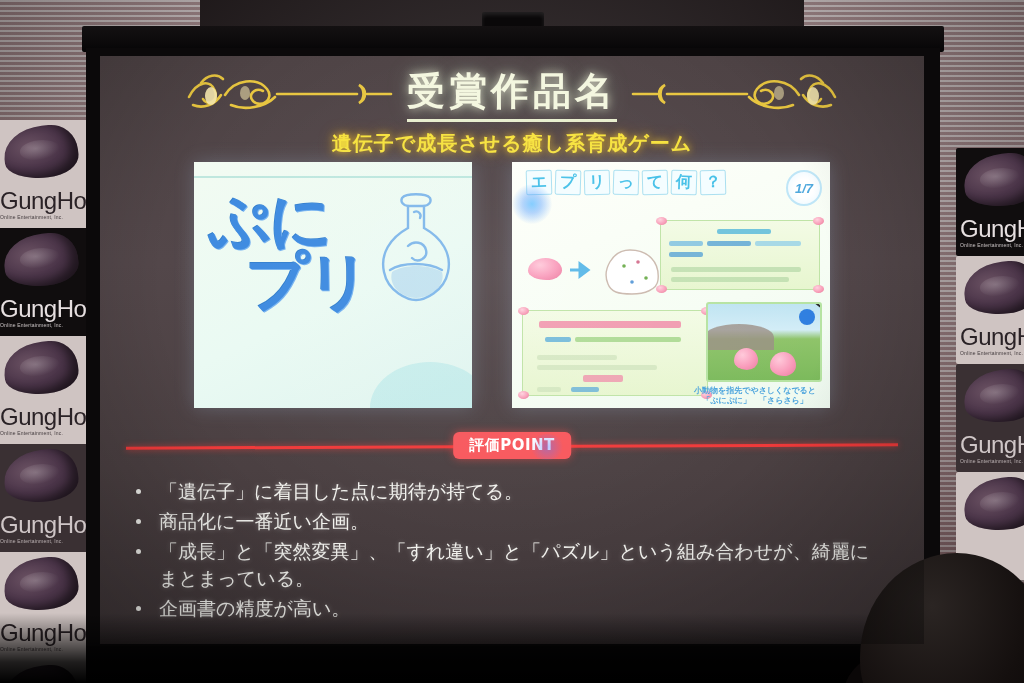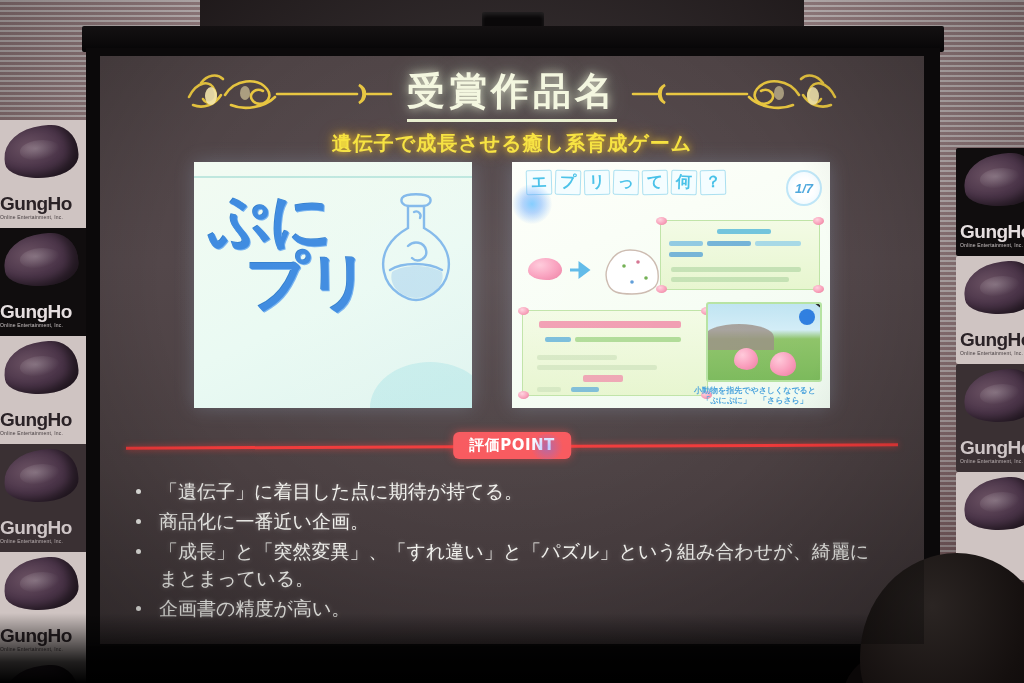--- a/index.html
+++ b/index.html
@@ -51,21 +51,21 @@
     transform:rotate(-6deg);
     box-shadow:inset -8px -4px 10px rgba(0,0,0,0.45);
   }
   .blob:after{
     content:""; position:absolute; top:14px; left:16px; width:40px; height:20px;
     border-radius:50%;
     background:radial-gradient(ellipse at 40% 40%, rgba(255,255,255,0.22), rgba(255,255,255,0) 70%);
   }
   .bn-word {
     position:relative; z-index:2;
-    font-size:19px; font-weight:bold; letter-spacing:-0.5px; line-height:1;
+    font-size:24px; font-weight:normal; letter-spacing:-0.5px; line-height:1;
   }
   .bn-sub {
     position:relative; z-index:2;
     font-size:5px; letter-spacing:0.2px; line-height:1; margin-top:2px;
     opacity:0.85;
   }
   .bp-light .bn-word, .bp-light .bn-sub { color:#2a2226; }
   .bp-dark  .bn-word, .bp-dark  .bn-sub { color:#e6dfe0; }
   .bp-mid   .bn-word, .bp-mid   .bn-sub { color:#cfc6c7; }
 

